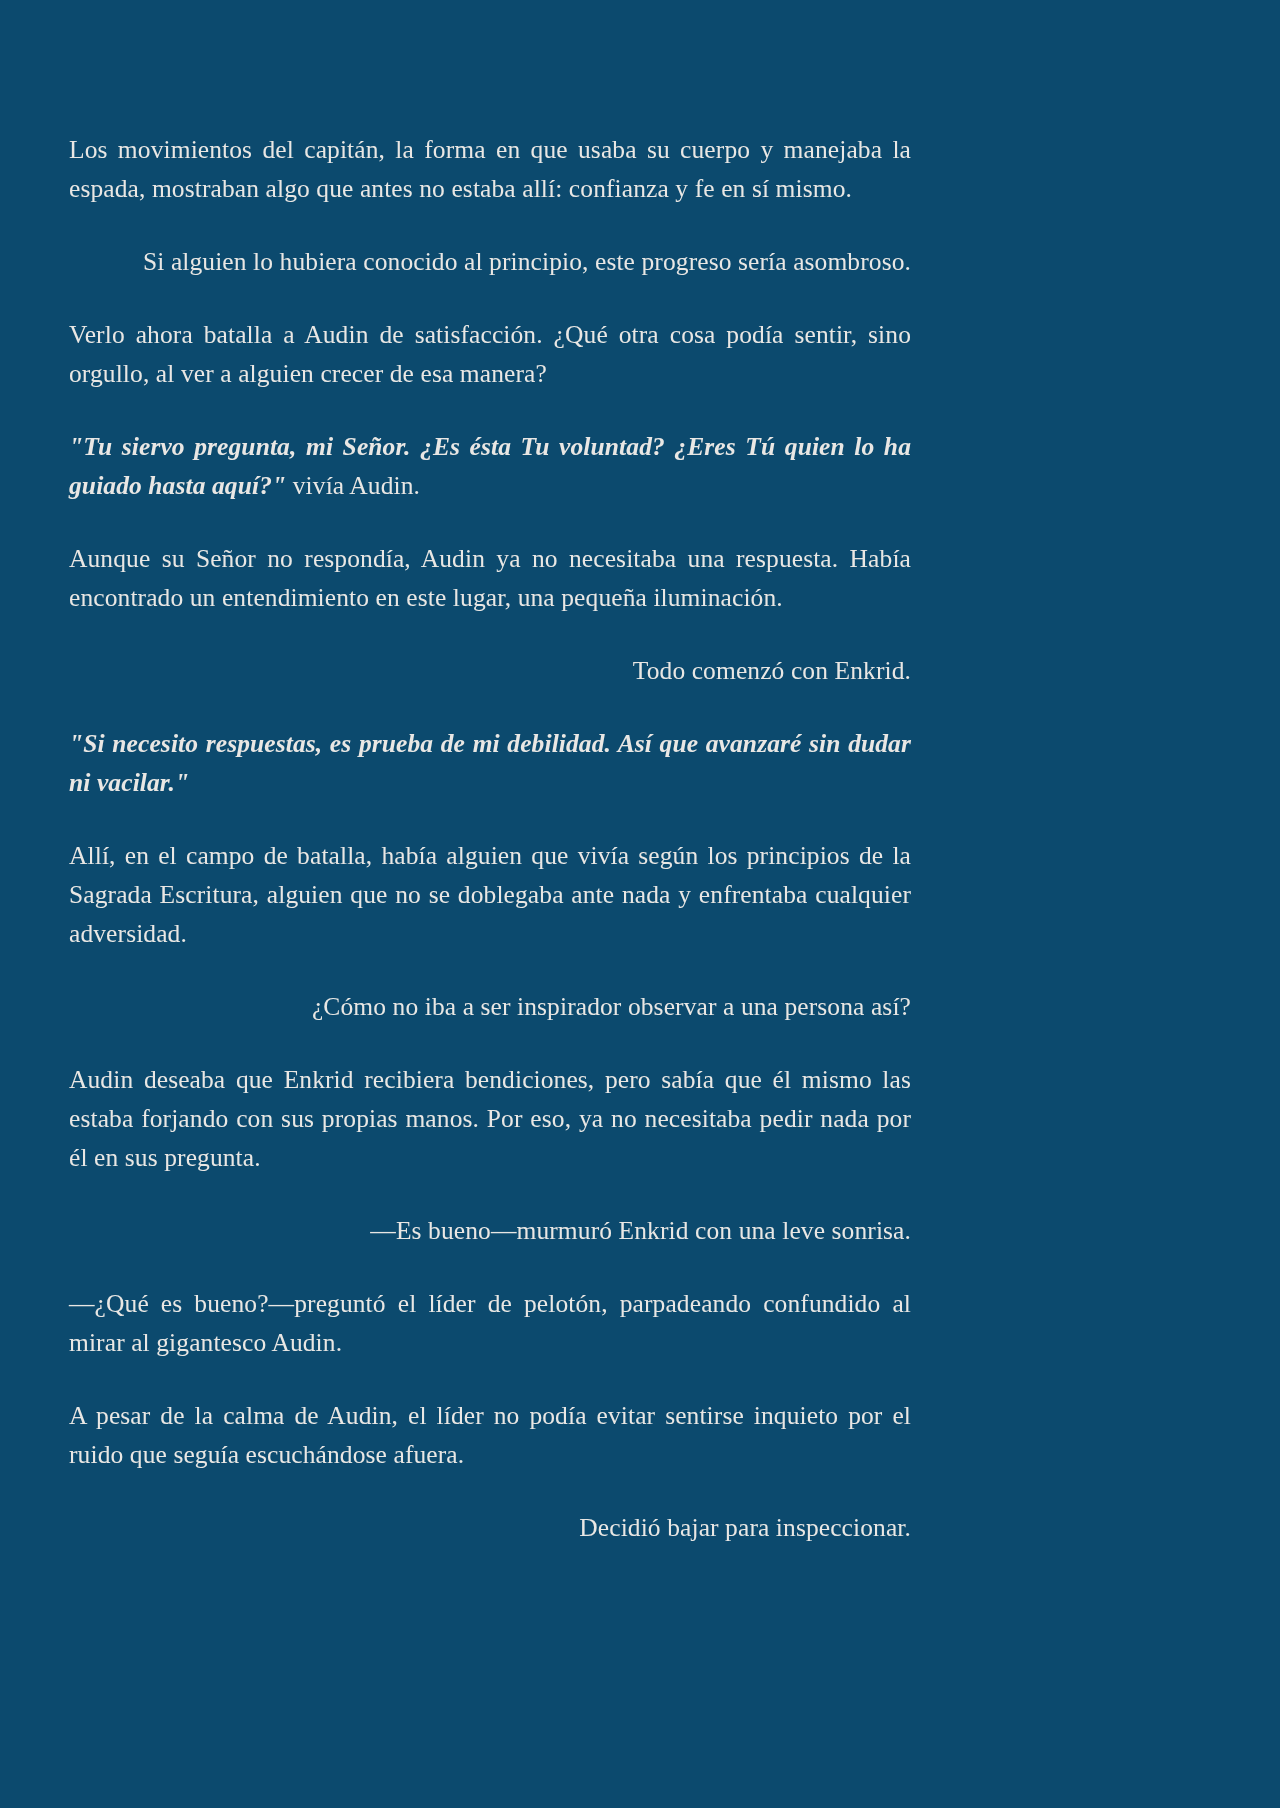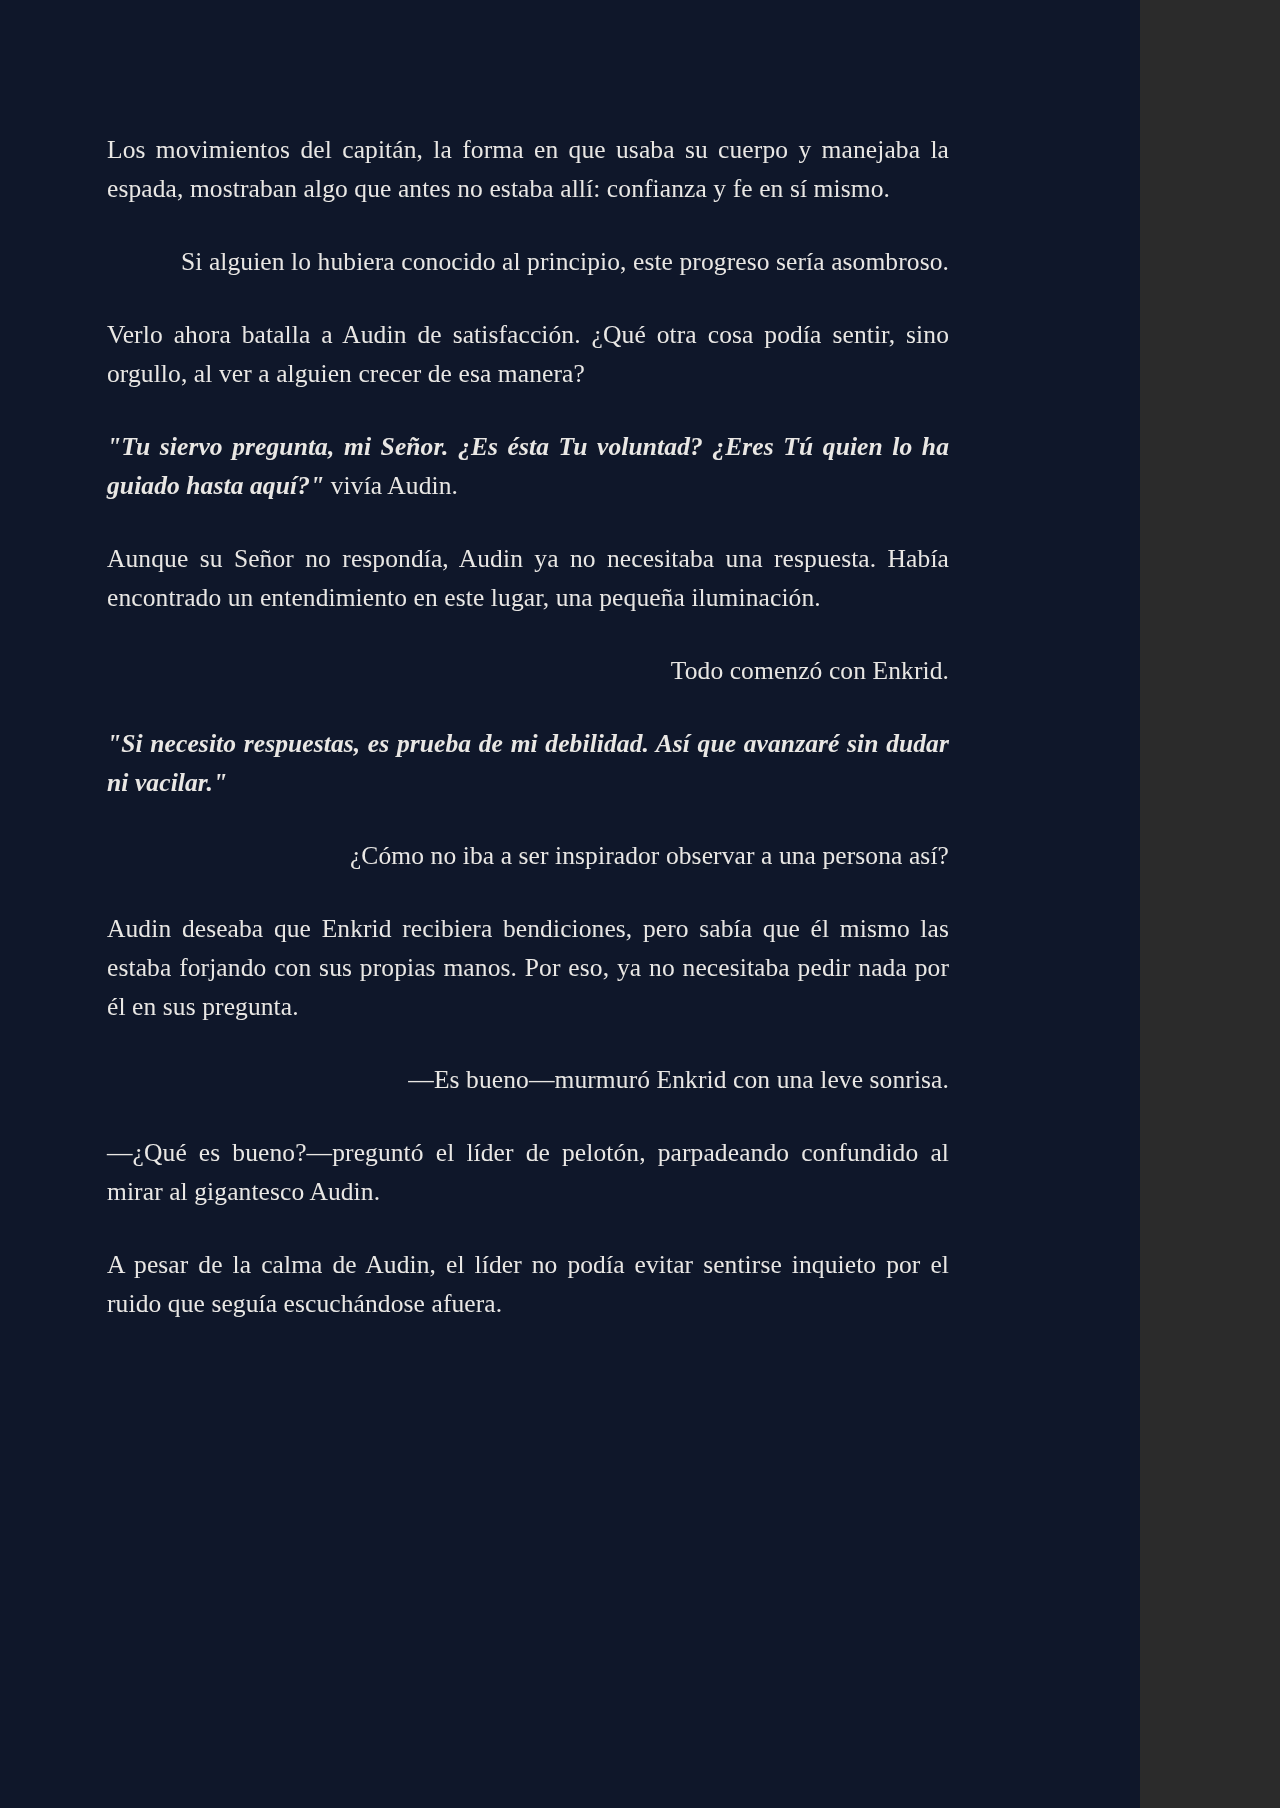--- a/index.html
+++ b/index.html
@@ -9,25 +9,25 @@
   }
   body {
     width: 1280px;
     min-height: 1808px;
     background: #2b2b2b;
     font-family: "Liberation Serif", "DejaVu Serif", serif;
     color: #e9e7e4;
     -webkit-font-smoothing: antialiased;
   }
   .page {
-    width: 1140px;
+    width: 1280px;
     min-height: 1808px;
     box-sizing: border-box;
-    padding: 130px 133px 150px 107px;
-    background: #0f172a;
+    padding: 130px 133px 150px 69px;
+    background: #0c4a6e;
   }
   .content {
     width: 842px;
   }
   p.para {
     margin: 0 0 34px 0;
     font-size: 25.5px;
     line-height: 39px;
     text-align: justify;
     text-justify: inter-word;
@@ -65,26 +65,28 @@
     <p class="para">Verlo ahora batalla a Audin de satisfacción. ¿Qué otra cosa podía sentir, sino orgullo, al ver a alguien crecer de esa manera?</p>
 
     <p class="para quote"><span>"Tu siervo pregunta, mi Señor. ¿Es ésta Tu voluntad? ¿Eres Tú quien lo ha guiado hasta aquí?"</span><span class="plain"> vivía Audin.</span></p>
 
     <p class="para">Aunque su Señor no respondía, Audin ya no necesitaba una respuesta. Había encontrado un entendimiento en este lugar, una pequeña iluminación.</p>
 
     <p class="para short">Todo comenzó con Enkrid.</p>
 
     <p class="para quote"><span>"Si necesito respuestas, es prueba de mi debilidad. Así que avanzaré sin dudar ni vacilar."</span><span class="plain"></span></p>
 
+    <p class="para">Allí, en el campo de batalla, había alguien que vivía según los principios de la Sagrada Escritura, alguien que no se doblegaba ante nada y enfrentaba cualquier adversidad.</p>
 
     <p class="para short">¿Cómo no iba a ser inspirador observar a una persona así?</p>
 
     <p class="para">Audin deseaba que Enkrid recibiera bendiciones, pero sabía que él mismo las estaba forjando con sus propias manos. Por eso, ya no necesitaba pedir nada por él en sus pregunta.</p>
 
     <p class="para short">—Es bueno—murmuró Enkrid con una leve sonrisa.</p>
 
     <p class="para">—¿Qué es bueno?—preguntó el líder de pelotón, parpadeando confundido al mirar al gigantesco Audin.</p>
 
     <p class="para">A pesar de la calma de Audin, el líder no podía evitar sentirse inquieto por el ruido que seguía escuchándose afuera.</p>
 
+    <p class="para short">Decidió bajar para inspeccionar.</p>
 
   </article>
 </div>
 
 </body></html>

